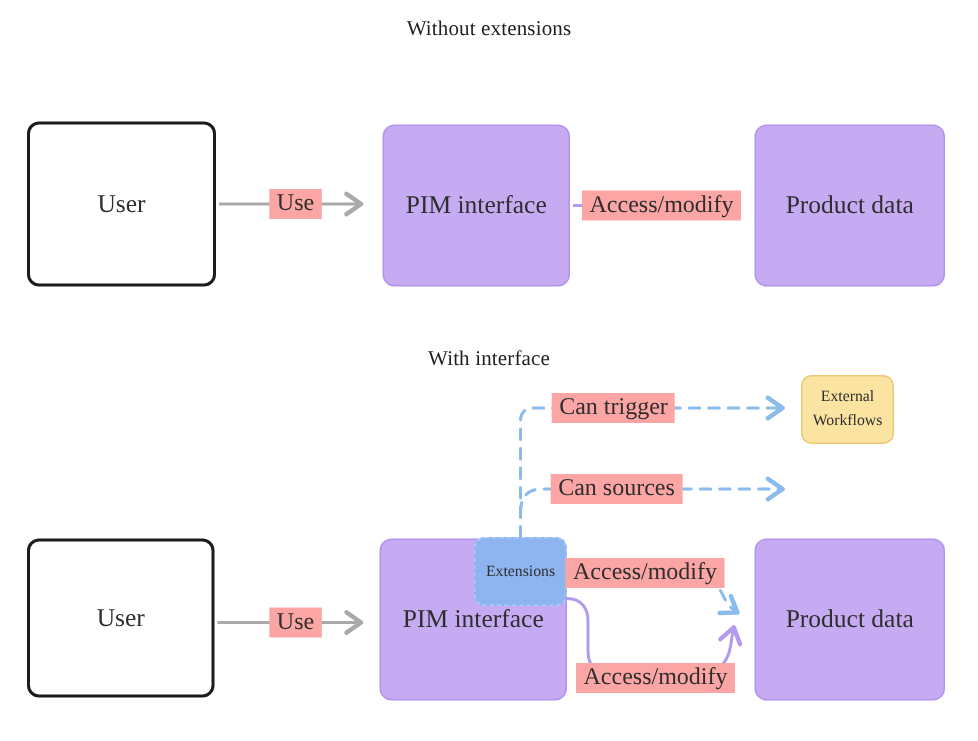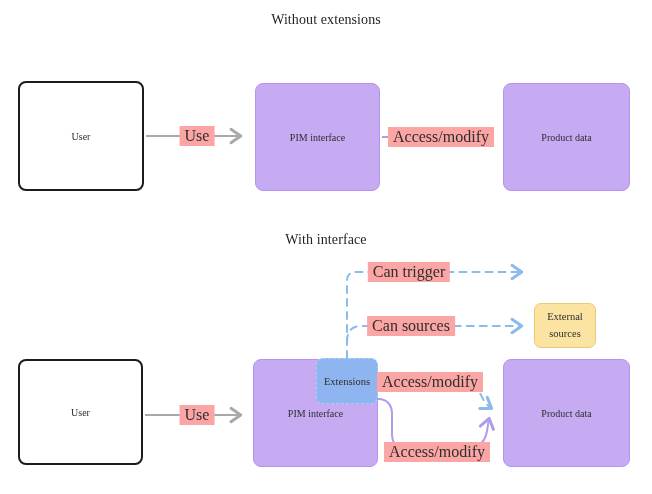--- a/index.html
+++ b/index.html
@@ -13,21 +13,21 @@
   }
   .section-title{
     position:absolute;left:0;width:652px;
     text-align:center;
     font-size:14px;font-weight:400;color:#1f1f1f;
     letter-spacing:0.1px;
   }
   .node{
     position:absolute;
     display:flex;align-items:center;justify-content:center;
-    font-size:10px;color:#2e2e2e;
+    font-size:17px;color:#2e2e2e;
     border-radius:8px;
     box-sizing:border-box;
     text-align:center;
     z-index:1;
   }
   .node-user{
     background:#ffffff;
     border:2px solid #1c1c1c;
   }
   .node-purple{
@@ -86,22 +86,22 @@
   </div>
   <div class="node node-purple" style="left:253px;top:359px;width:125px;height:108px;">
     <span>PIM interface</span>
   </div>
   <div class="node node-extensions" style="left:316px;top:358px;width:62px;height:46px;align-items:center;">
     <span>Extensions</span>
   </div>
   <div class="node node-purple" style="left:503px;top:359px;width:127px;height:108px;">
     <span>Product data</span>
   </div>
-  <div class="node node-yellow" style="left:534px;top:303px;width:62px;height:45px;">
-    <span>External sources</span>
+  <div class="node node-yellow" style="left:534px;top:250px;width:62px;height:46px;">
+    <span>External Workflows</span>
   </div>
 
   <svg class="wires" width="652" height="494" viewBox="0 0 652 494">
     <defs>
       <marker id="head-gray" viewBox="0 0 12 12" refX="8" refY="6" markerWidth="9" markerHeight="9" orient="auto">
         <path d="M2,1.5 L8.5,6 L2,10.5" fill="none" stroke-width="2" stroke-linecap="round" stroke-linejoin="round" stroke="#A9A9A9"></path>
       </marker>
       <marker id="head-purple" viewBox="0 0 12 12" refX="8" refY="6" markerWidth="9" markerHeight="9" orient="auto">
         <path d="M2,1.5 L8.5,6 L2,10.5" fill="none" stroke-width="2" stroke-linecap="round" stroke-linejoin="round" stroke="#B29BEC"></path>
       </marker>

